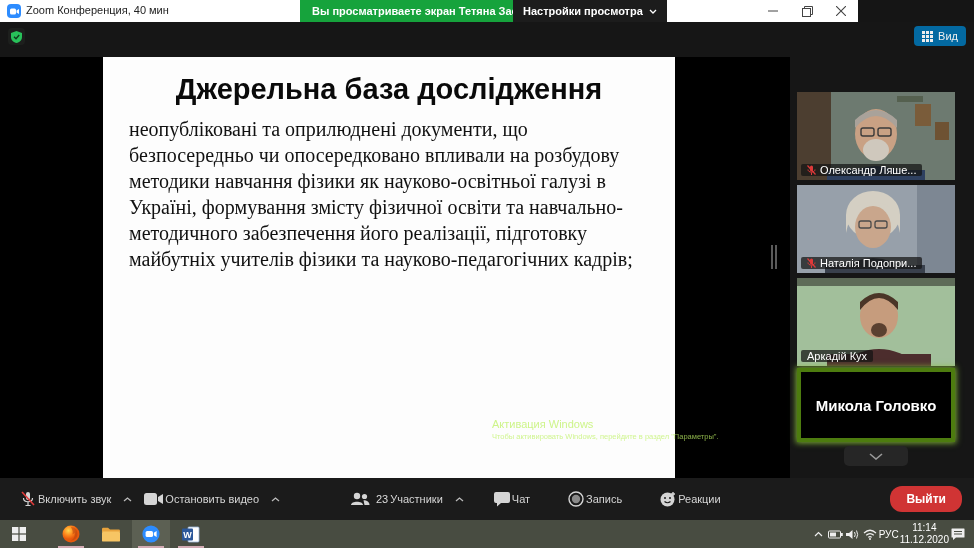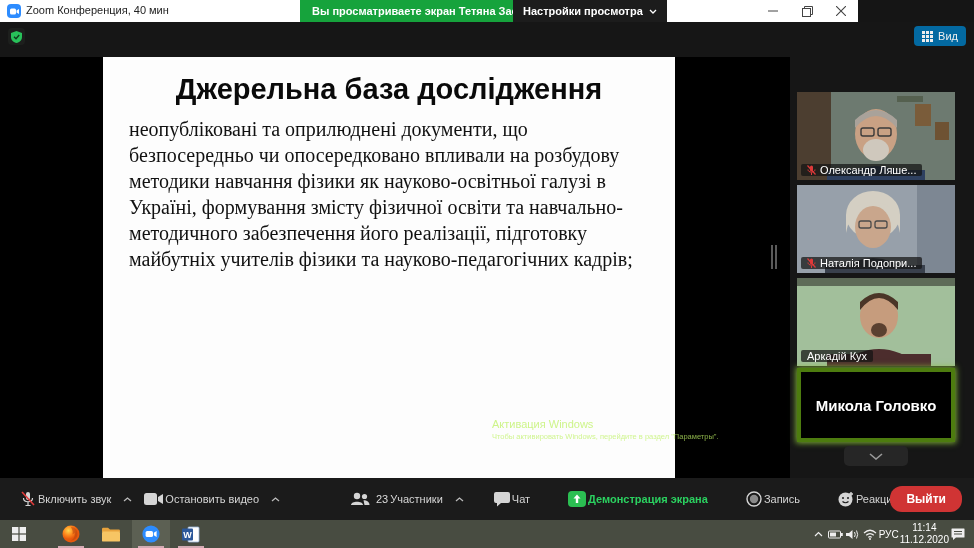--- a/index.html
+++ b/index.html
@@ -270,29 +270,20 @@
           </svg>
       </button>
       <button class="tb-btn" style="margin-left:18px">
         <span class="tb-iconrow">
           <svg width="16" height="15" viewBox="0 0 16 15">
               <path d="M2 0 H14 Q16 0 16 2 V9 Q16 11 14 11 H7 L3 14.5 V11 H2 Q0 11 0 9 V2 Q0 0 2 0 Z" fill="#d5d5d5"></path>
             </svg>
         </span>
         <span class="tb-label">Чат</span>
       </button>
-      <button class="tb-btn tb-share" style="margin-left:18px">
-        <span class="tb-iconrow">
-          <svg width="18" height="16" viewBox="0 0 18 16">
-              <rect x="0" y="0" width="18" height="16" rx="4" fill="#2bbf52"></rect>
-              <path d="M9 3.5 L12.5 7.5 H10.2 V12 H7.8 V7.5 H5.5 Z" fill="#fff"></path>
-            </svg>
-        </span>
-        <span class="tb-label">Демонстрация экрана</span>
-      </button>
       <button class="tb-btn" style="margin-left:18px">
         <span class="tb-iconrow">
           <svg width="16" height="16" viewBox="0 0 16 16">
               <circle cx="8" cy="8" r="7" fill="none" stroke="#d5d5d5" stroke-width="1.4"></circle>
               <circle cx="8" cy="8" r="4.2" fill="#8a8a8a"></circle>
             </svg>
         </span>
         <span class="tb-label">Запись</span>
       </button>
       <button class="tb-btn" style="margin-left:18px">

